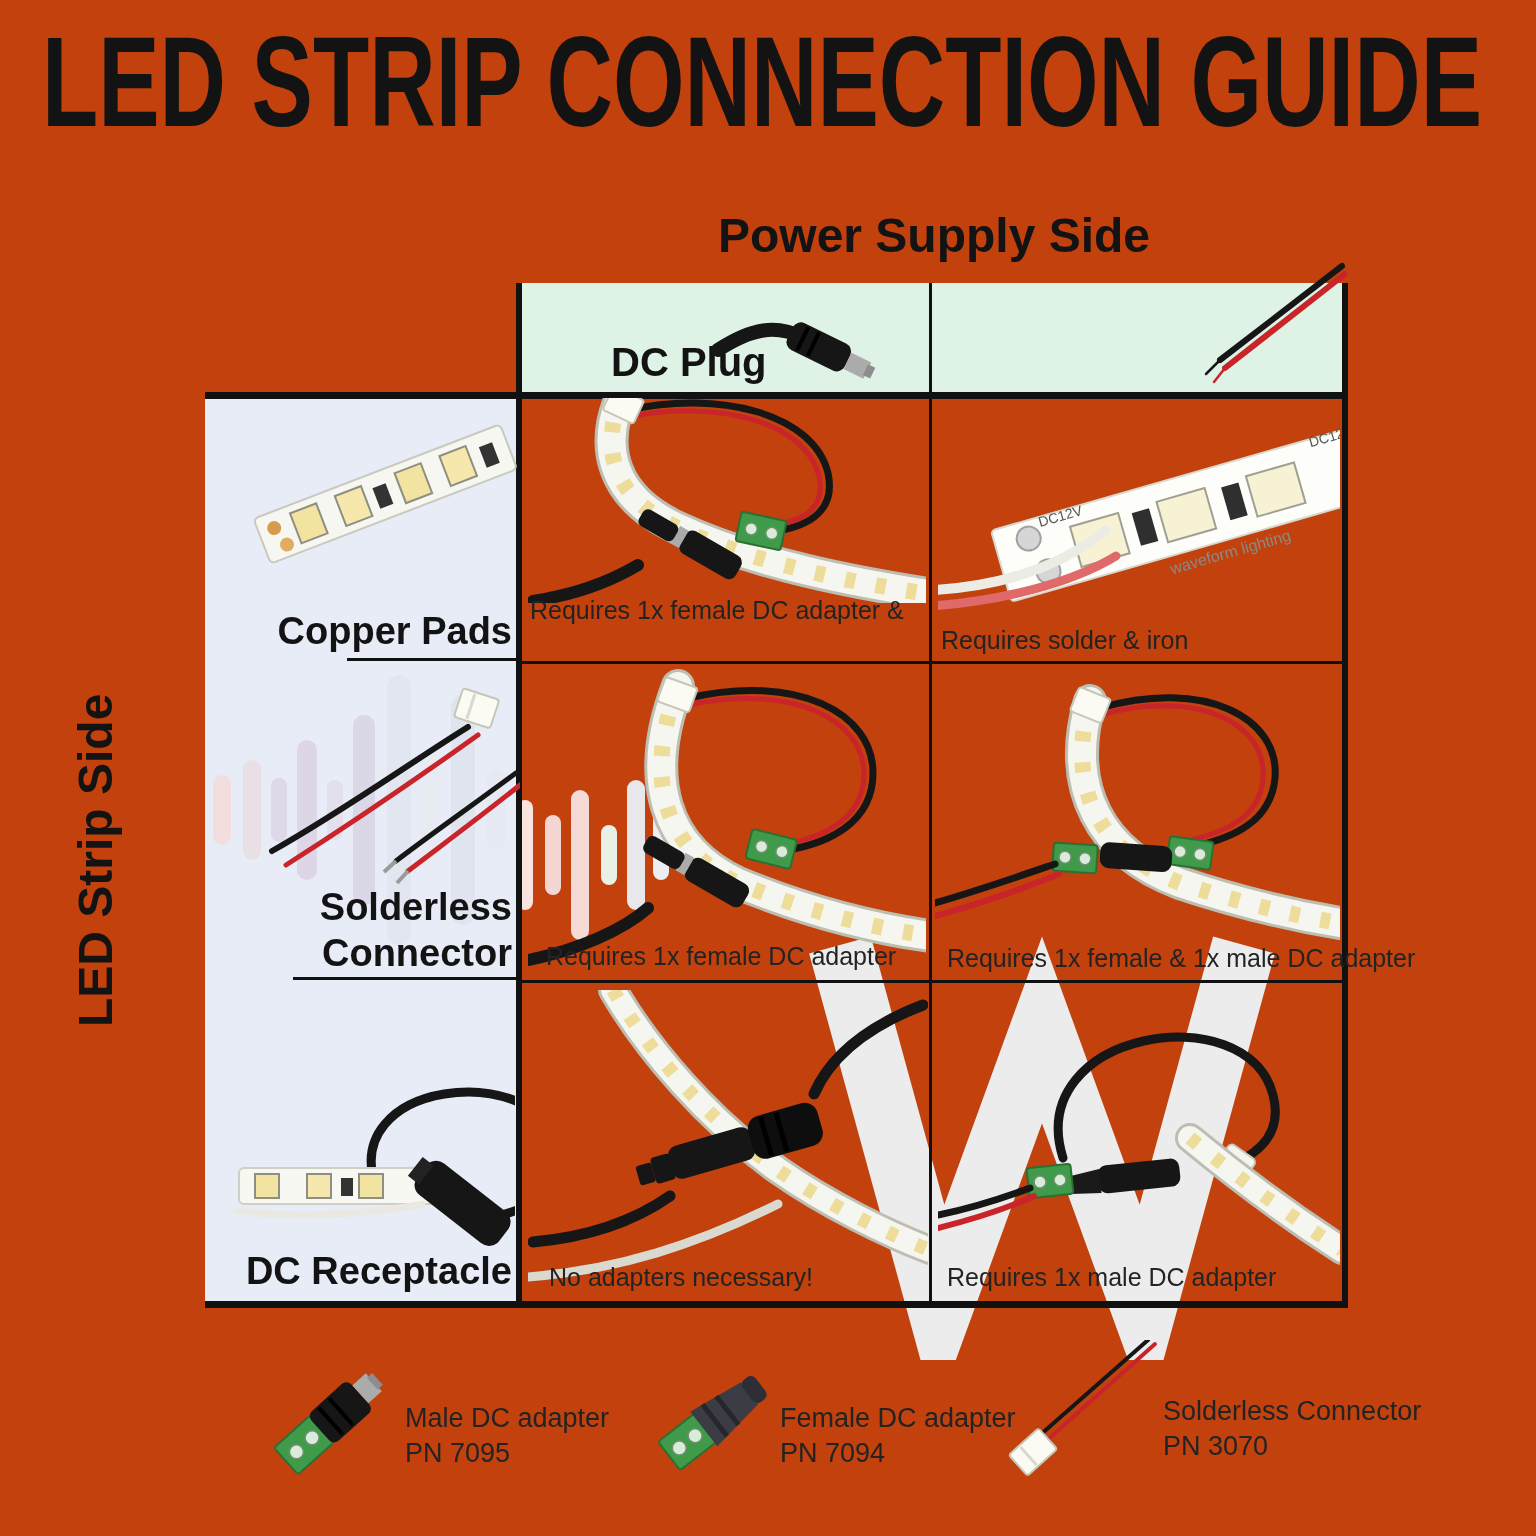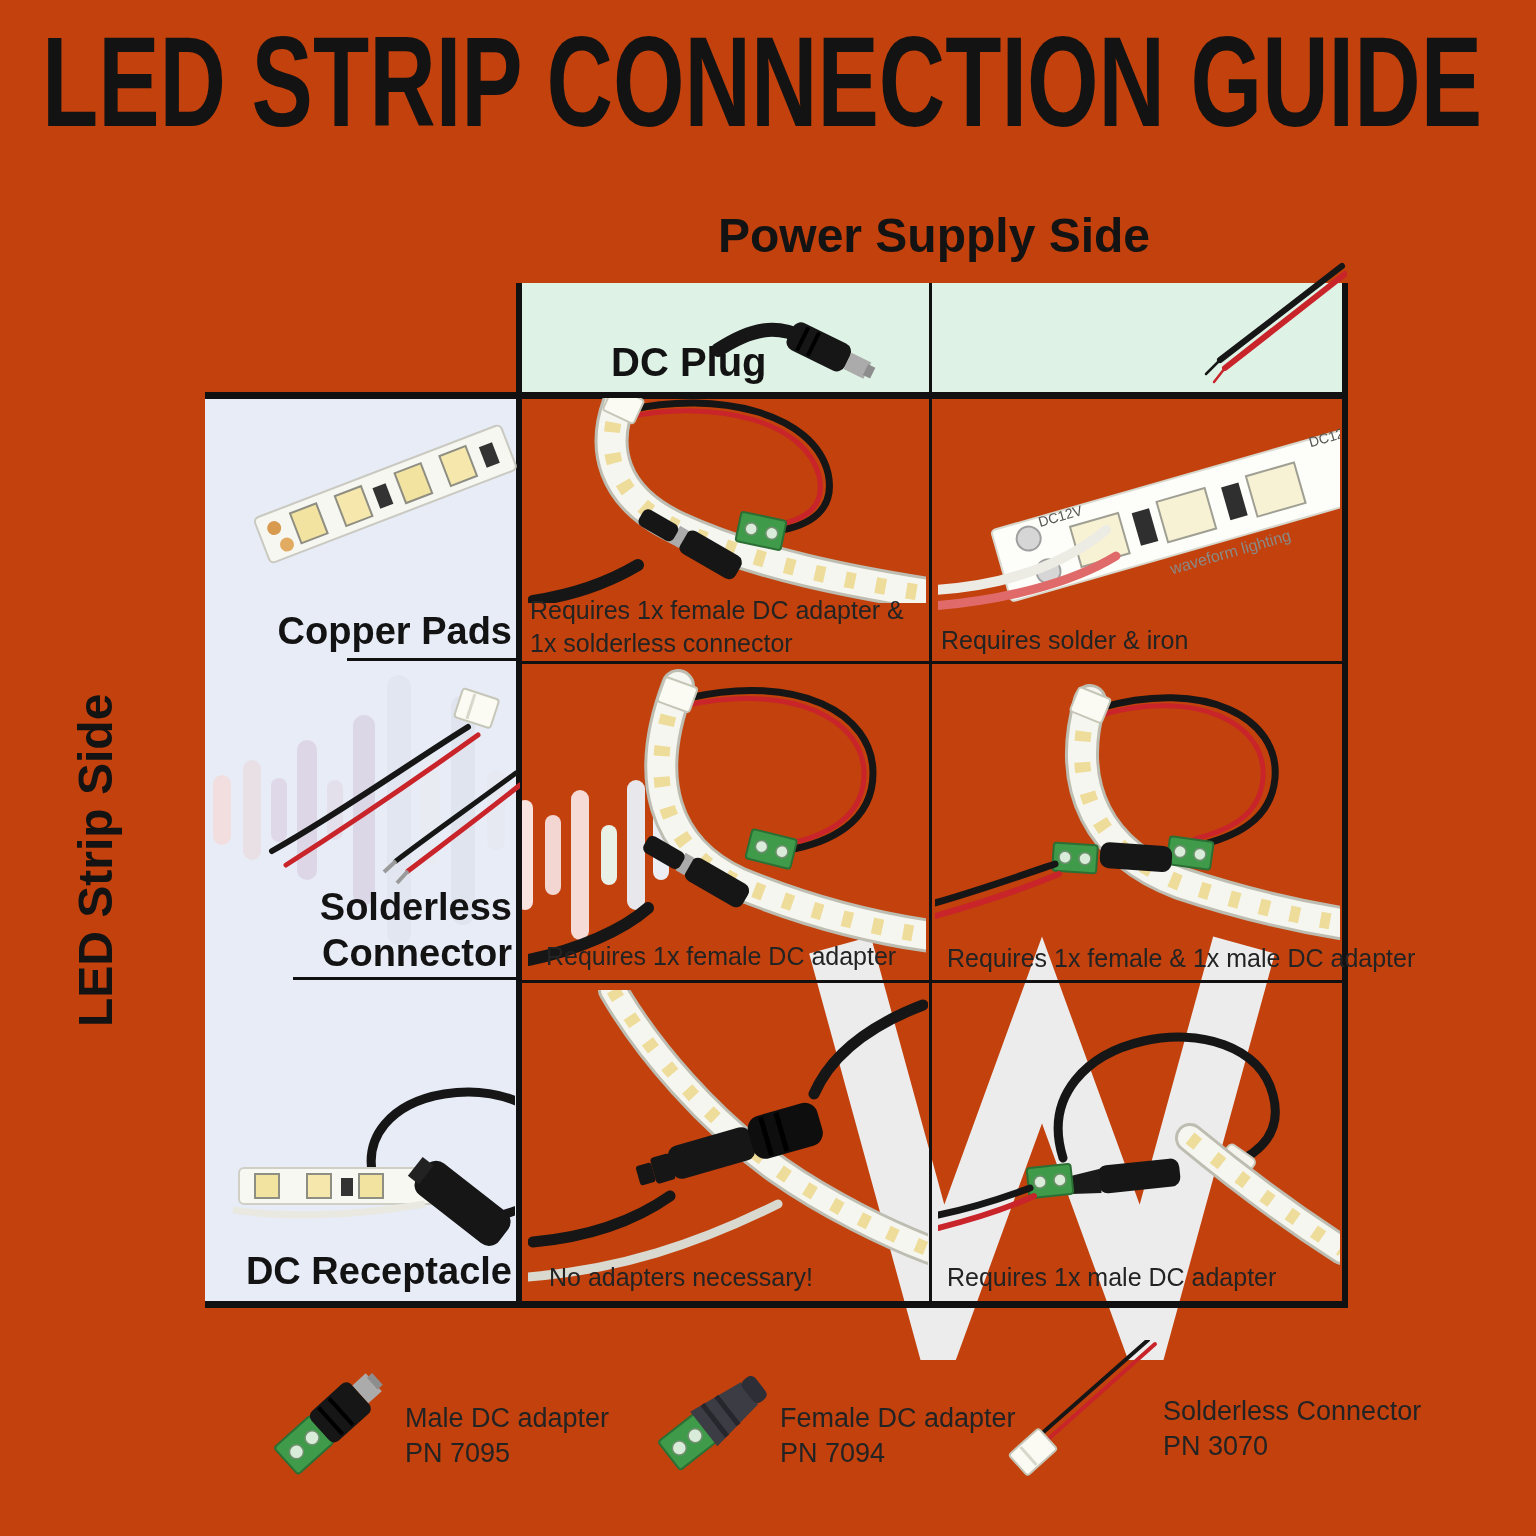--- a/index.html
+++ b/index.html
@@ -279,21 +279,20 @@
   </div>
   <div class="abs rowlab" style="left:212px;top:884px;width:300px;">
     <div>Solderless Connector</div>
   </div>
   <div class="abs rowlab" style="left:212px;top:1248px;width:300px;">
     <div>DC Receptacle</div>
   </div>
 
   <div class="abs cap" style="left:530px;top:594px;">
     <div>Requires 1x female DC adapter &amp;</div>
-    <div>1x solderless connector</div>
   </div>
   <div class="abs cap" style="left:941px;top:624px;">
     <div>Requires solder &amp; iron</div>
   </div>
   <div class="abs cap" style="left:546px;top:940px;">
     <div>Requires 1x female DC adapter</div>
   </div>
   <div class="abs cap" style="left:947px;top:942px;">
     <div>Requires 1x female &amp; 1x male DC adapter</div>
   </div>

